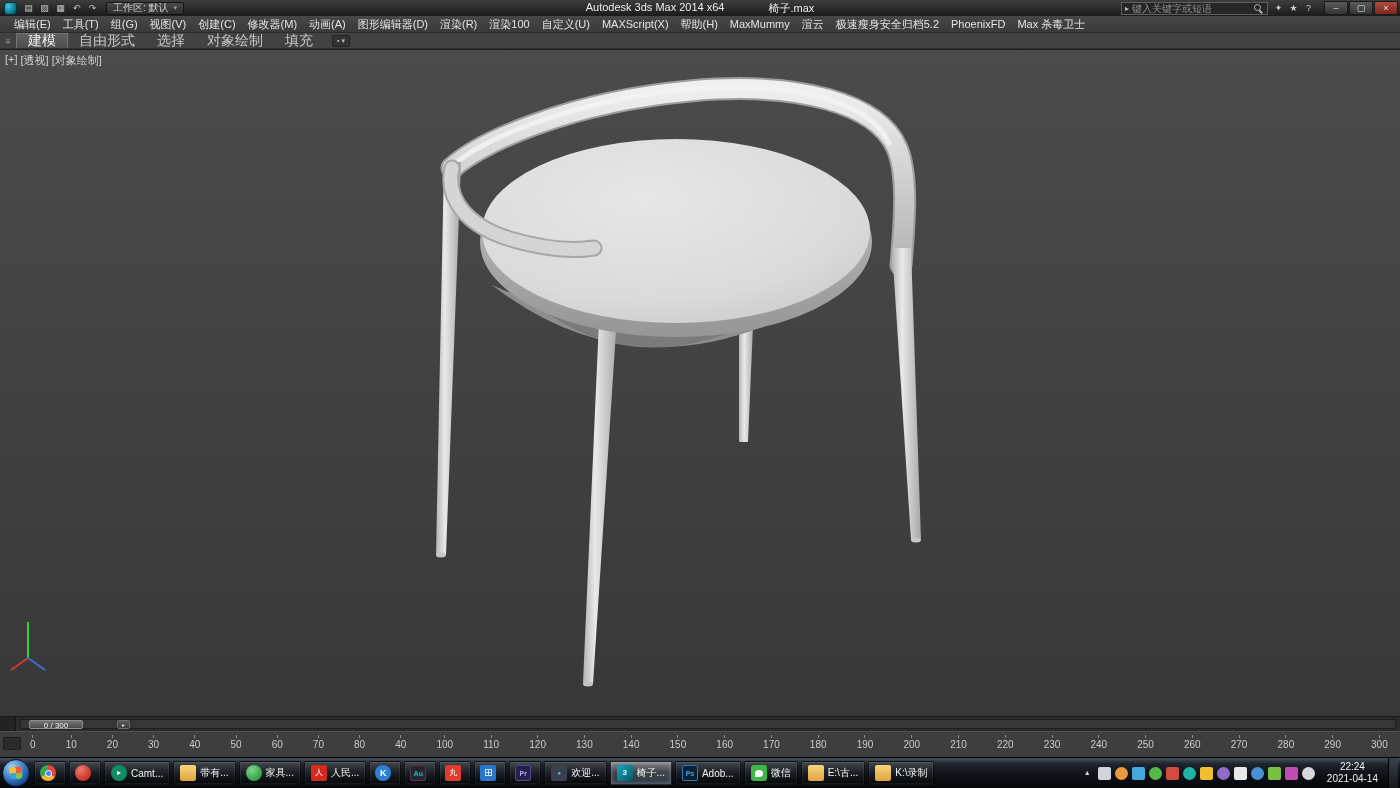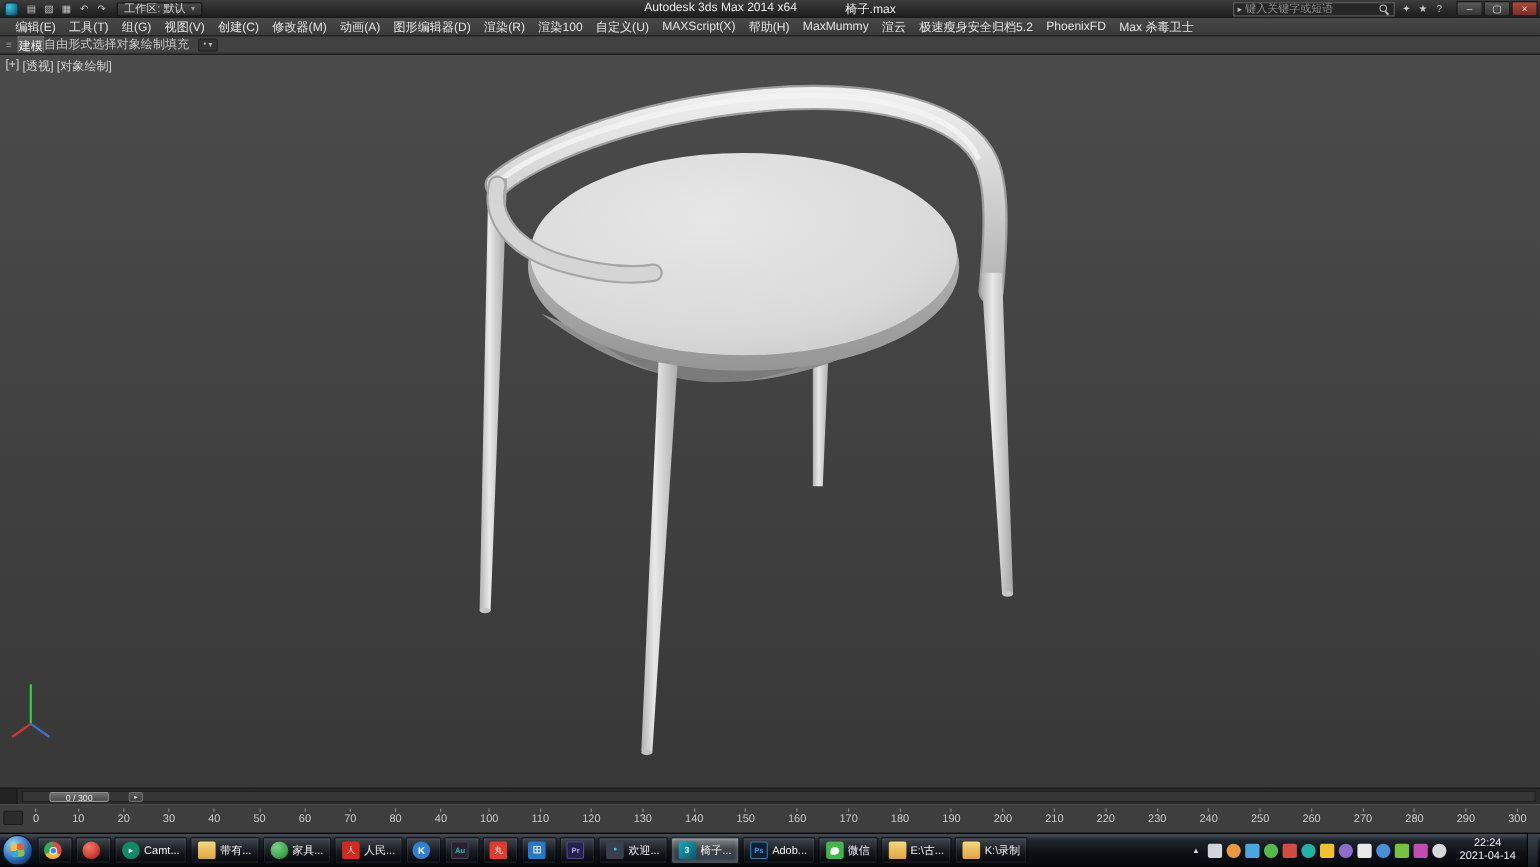--- a/index.html
+++ b/index.html
@@ -44,21 +44,21 @@
   
   .menubar { height:17px; background:linear-gradient(#474747,#3a3a3a); border-bottom:1px solid #2b2b2b;
              display:flex; align-items:center; padding-left:8px; flex:none; }
   .menu-item { font-size:11px; color:#e3e3e3; padding:0 6px; height:100%; display:flex;
                align-items:center; white-space:nowrap; }
 
   
   .ribbon { height:16px; background:#424242; display:flex; align-items:center; flex:none;
             border-bottom:1px solid #303030; }
   .ribbon-grip { width:16px; text-align:center; font-size:9px; color:#9a9a9a; }
-  .ribbon-tab { font-size:11px; color:#c6c6c6; padding:0 0; height:100%; display:flex;
+  .ribbon-tab { font-size:14px; color:#c6c6c6; padding:0 11px; height:100%; display:flex;
                 align-items:center; white-space:nowrap;font-family:Liberation Serif, serif; }
   .ribbon-tab.active { background:linear-gradient(#616161,#4e4e4e); color:#f2f2f2;
                        border:1px solid #747474; border-bottom:none; }
   .ribbon-overflow { margin-left:8px; height:12px; display:flex; align-items:center; gap:2px;
                      background:#333; border:1px solid #222; border-radius:2px; padding:0 4px;
                      font-size:7px; color:#bbb; }
 
   
   .viewport { flex:1; position:relative; overflow:hidden;
               background:linear-gradient(#4b4b4b,#383838); border-top:1px solid #202020; }
@@ -66,21 +66,21 @@
   .vp-label span { font-size:11px; color:#d2d2d2; letter-spacing:0; }
   .vp-canvas { position:absolute; inset:0; }
 
   
   .bottom { height:41px; display:flex; flex:none; }
   .bottom-left { flex:1; display:flex; flex-direction:column; min-width:0; }
   .timeslider { height:15px; background:#2b2b2b; border-top:1px solid #181818; display:flex; }
   .ts-grip { width:16px; background:#232323; border-right:1px solid #161616; }
   .ts-track { flex:1; position:relative; margin:2px 4px; background:#363636;
               border:1px solid #1e1e1e; }
-  .ts-thumb { position:absolute; left:24px; top:0; width:54px; height:9px;
+  .ts-thumb { position:absolute; left:8px; top:0; width:54px; height:9px;
               background:linear-gradient(#757575,#494949); border:1px solid #909090;
               border-radius:2px; font-size:8px; color:#efefef; text-align:center;
               line-height:9px; }
   .ts-next { position:absolute; left:96px; top:0; width:13px; height:9px;
              background:linear-gradient(#5a5a5a,#3c3c3c); border:1px solid #6e6e6e;
              border-radius:2px; font-size:6px; color:#d9d9d9; text-align:center; line-height:9px; }
   .ruler { height:26px; background:#3e3e3e; position:relative; border-top:1px solid #4e4e4e; }
   .ruler-grip { position:absolute; left:3px; top:5px; width:18px; height:13px; background:#2c2c2c;
                 border:1px solid #1c1c1c; border-radius:2px; }
   .ruler-ticks { position:absolute; left:30px; right:12px; top:3px; display:flex;

